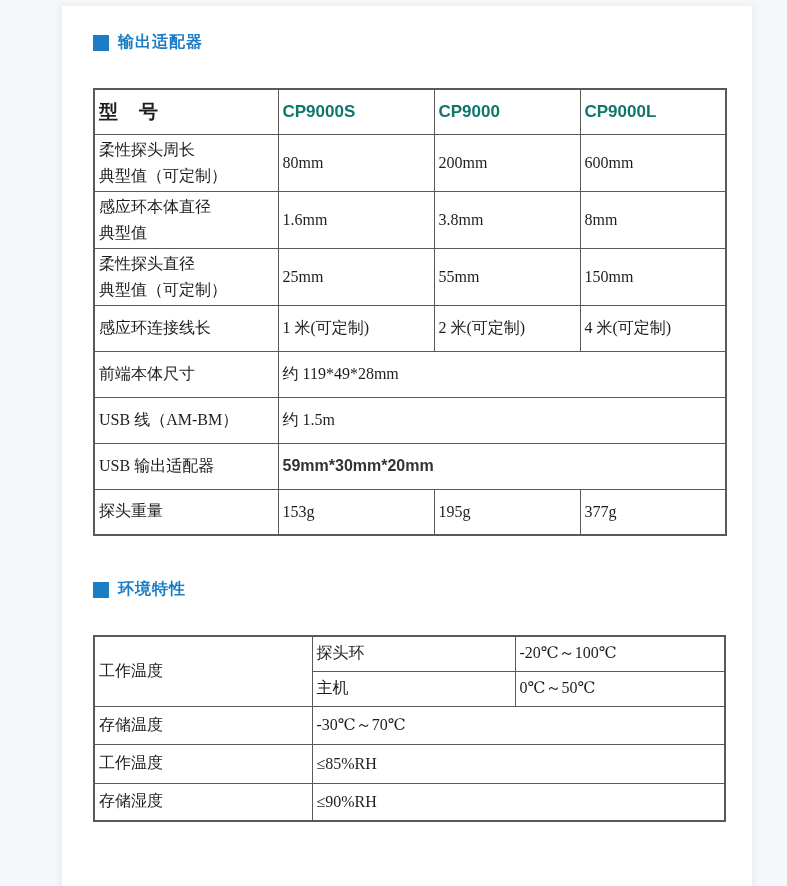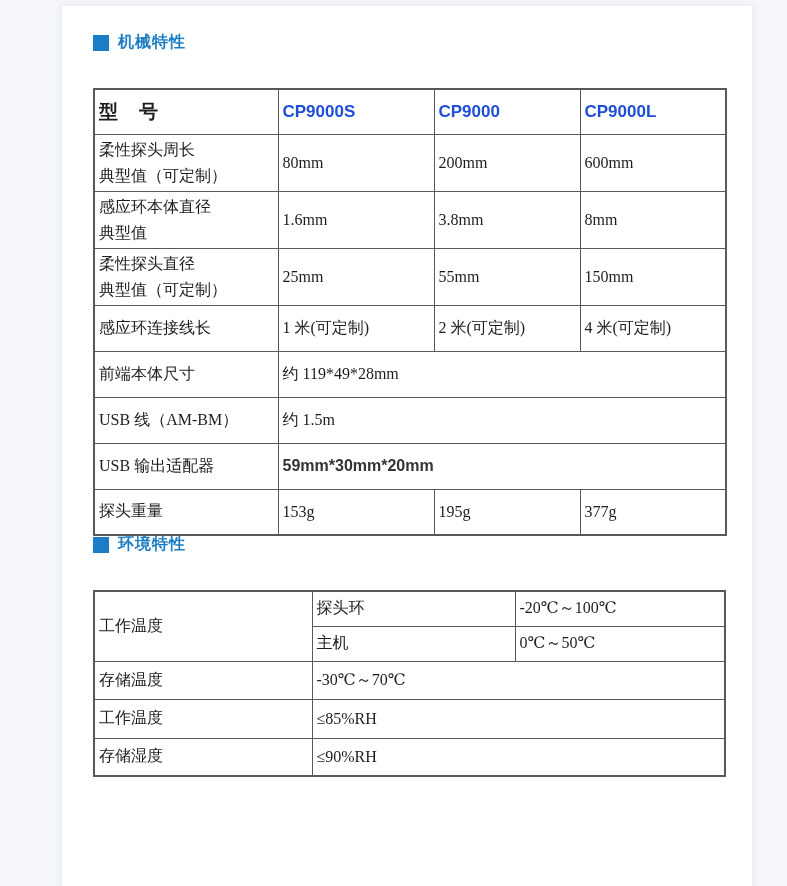--- a/index.html
+++ b/index.html
@@ -18,21 +18,21 @@
     box-shadow:0 1px 8px rgba(120,130,150,.12);
     box-sizing:border-box;
   }
   .content{ padding-left:31px; }
 
   .section-header{
     display:flex; align-items:center;
     height:17px;
   }
   .section-header.first{ margin-top:28px; }
-  .section-header.second{ }
+  .section-header.second{ margin-top:45px; }
   .marker{
     width:16px; height:16px;
     background:#1a7dc5;
     flex:0 0 auto;
   }
   .section-title{
     margin-left:9px;
     font-family:"Liberation Sans","DejaVu Sans",sans-serif;
     font-weight:bold;
     font-size:16px;
@@ -67,39 +67,39 @@
 
   .model-th{
     font-weight:bold;
     font-size:19px;
     letter-spacing:1px;
   }
   .brand-th{
     font-family:"Liberation Sans","DejaVu Sans",sans-serif;
     font-weight:bold;
     font-size:17px;
-    color:#1d4ed8;
+    color:#0f766e;
   }
   .two-line div{ line-height:26px; }
   .sans-bold{
     font-family:"Liberation Sans","DejaVu Sans",sans-serif;
     font-weight:bold;
     font-size:16px;
     color:#333333;
   }
 </style>
 </head>
 <body>
 
 <div class="card">
   <div class="content">
 
     <div class="section-header first">
       <div class="marker"></div>
-      <div class="section-title">机械特性</div>
+      <div class="section-title">输出适配器</div>
     </div>
 
     <table class="t1">
       <colgroup>
         <col style="width:184px">
           <col style="width:156px">
           <col style="width:146px">
           <col style="width:146px">
       </colgroup>
       <tbody>

